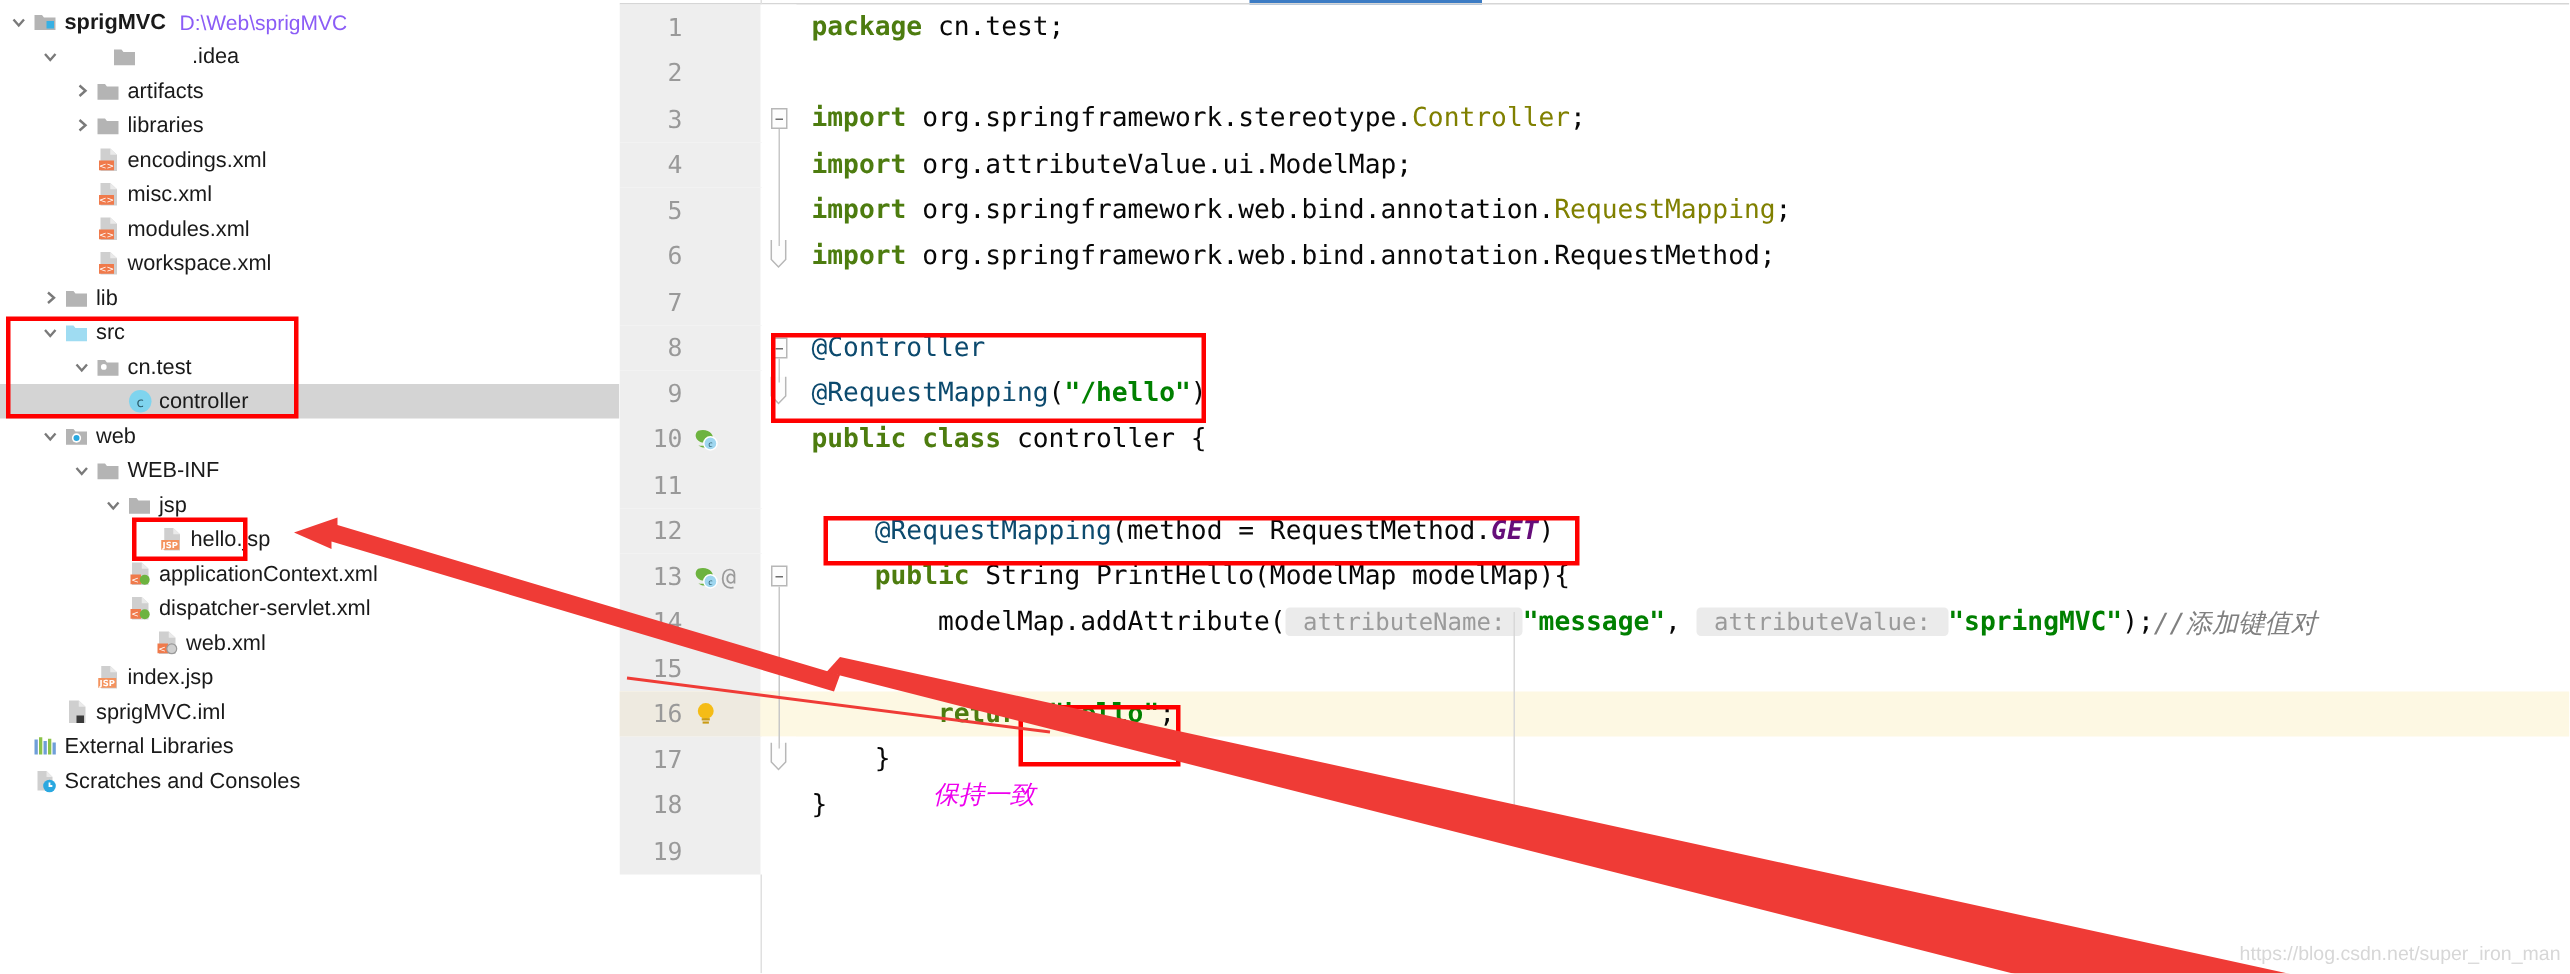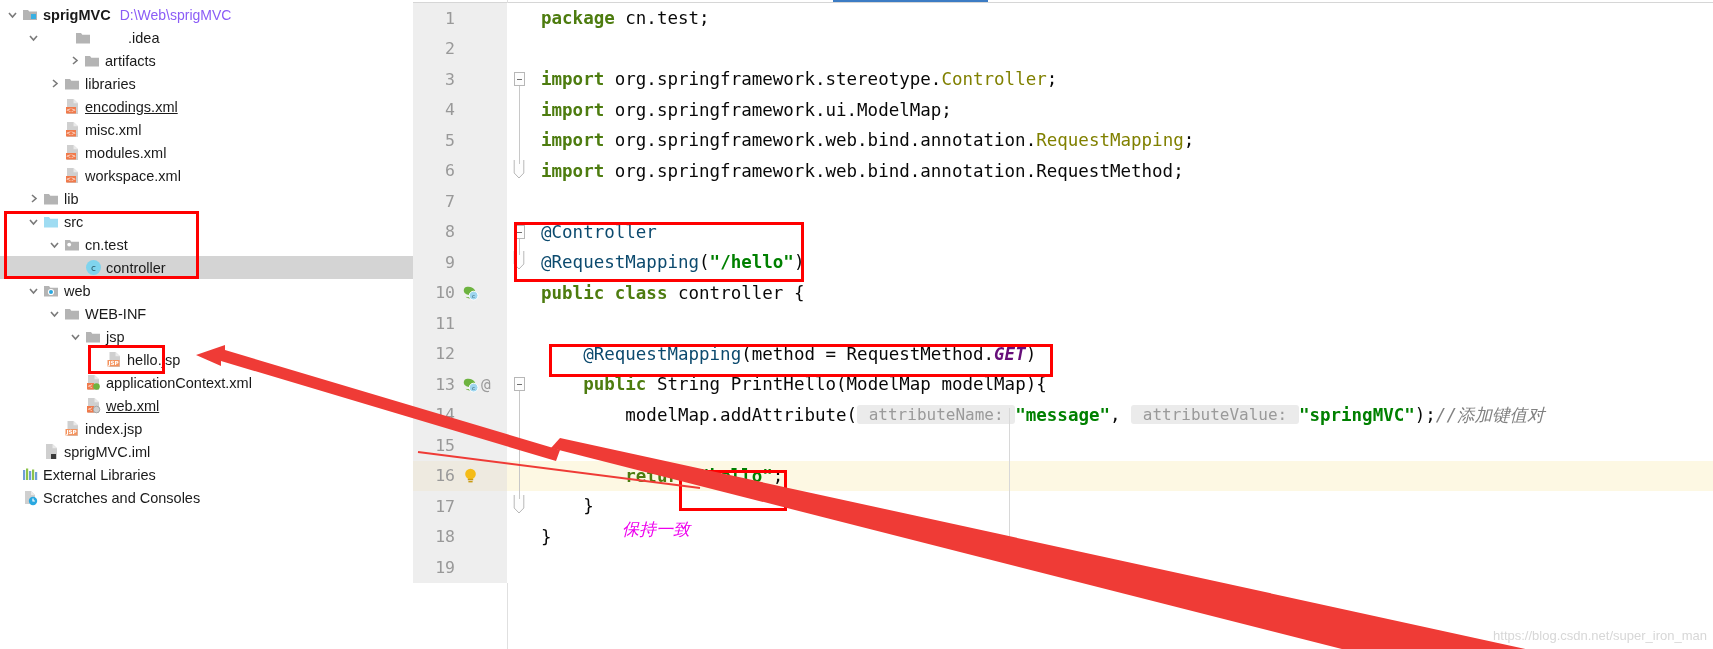--- a/index.html
+++ b/index.html
@@ -229,21 +229,21 @@
               <path d="M2 4 L5.5 8 L9 4" fill="none" stroke="#7a7a7a" stroke-width="1.6"></path>
             </svg>
           </span>
           <span class="tico">
             <svg width="16" height="14" viewBox="0 0 16 14">
               <path d="M1 2 h5 l1.3 1.7 H15 V12.5 H1 Z" fill="#b4b4b4"></path>
             </svg>
           </span>
           <span class="tlabel">.idea</span>
         </div>
-        <div class="tree-row" style="padding-left: 46px; margin-left: 20px;">
+        <div class="tree-row" style="padding-left: 46px;">
           <span class="twisty">
             <svg width="11" height="11" viewBox="0 0 11 11">
               <path d="M4 2 L8 5.5 L4 9" fill="none" stroke="#7a7a7a" stroke-width="1.6"></path>
             </svg>
           </span>
           <span class="tico">
             <svg width="16" height="14" viewBox="0 0 16 14">
               <path d="M1 2 h5 l1.3 1.7 H15 V12.5 H1 Z" fill="#b4b4b4"></path>
             </svg>
           </span>
@@ -255,21 +255,21 @@
               <path d="M4 2 L8 5.5 L4 9" fill="none" stroke="#7a7a7a" stroke-width="1.6"></path>
             </svg>
           </span>
           <span class="tico">
             <svg width="16" height="14" viewBox="0 0 16 14">
               <path d="M1 2 h5 l1.3 1.7 H15 V12.5 H1 Z" fill="#b4b4b4"></path>
             </svg>
           </span>
           <span class="tlabel">libraries</span>
         </div>
-        <div class="tree-row" style="padding-left: 46px; text-decoration: underline;">
+        <div class="tree-row" style="padding-left: 46px;">
           <span class="twisty"></span>
           <span class="tico">
             <svg width="16" height="17" viewBox="0 0 16 17">
               <path d="M3 1 h6.5 L14 5.2 V16 H3 Z" fill="#cfcfcf"></path>
               <path d="M9.5 1 L14 5.2 H9.5 Z" fill="#eaeaea"></path>
               <rect x="2" y="9" width="10" height="6.5" fill="#f07a4b"></rect>
               <text x="7" y="14.4" font-size="6" text-anchor="middle" fill="#fff" font-family="DejaVu Sans">&lt;&gt;</text>
             </svg>
           </span>
           <span class="tlabel">encodings.xml</span>
@@ -419,21 +419,34 @@
             <svg width="16" height="17" viewBox="0 0 16 17">
               <path d="M3 1 h6.5 L14 5.2 V16 H3 Z" fill="#cfcfcf"></path>
               <path d="M9.5 1 L14 5.2 H9.5 Z" fill="#eaeaea"></path>
               <rect x="2" y="9" width="7" height="6.5" fill="#f07a4b"></rect>
               <text x="5" y="14.4" font-size="6" text-anchor="middle" fill="#fff" font-family="DejaVu Sans">&lt;</text>
               <circle cx="11.5" cy="12.5" r="3.3" fill="#6db33f"></circle>
             </svg>
           </span>
           <span class="tlabel">applicationContext.xml</span>
         </div>
-        <div class="tree-row" style="padding-left: 67px; text-decoration: underline;">
+        <div class="tree-row" style="padding-left: 67px;">
+          <span class="twisty"></span>
+          <span class="tico">
+            <svg width="16" height="17" viewBox="0 0 16 17">
+              <path d="M3 1 h6.5 L14 5.2 V16 H3 Z" fill="#cfcfcf"></path>
+              <path d="M9.5 1 L14 5.2 H9.5 Z" fill="#eaeaea"></path>
+              <rect x="2" y="9" width="7" height="6.5" fill="#f07a4b"></rect>
+              <text x="5" y="14.4" font-size="6" text-anchor="middle" fill="#fff" font-family="DejaVu Sans">&lt;</text>
+              <circle cx="11.5" cy="12.5" r="3.3" fill="#6db33f"></circle>
+            </svg>
+          </span>
+          <span class="tlabel">dispatcher-servlet.xml</span>
+        </div>
+        <div class="tree-row" style="padding-left: 85px;">
           <span class="twisty"></span>
           <span class="tico">
             <svg width="16" height="17" viewBox="0 0 16 17">
               <path d="M3 1 h6.5 L14 5.2 V16 H3 Z" fill="#cfcfcf"></path>
               <path d="M9.5 1 L14 5.2 H9.5 Z" fill="#eaeaea"></path>
               <rect x="2" y="9" width="7" height="6.5" fill="#f07a4b"></rect>
               <text x="5" y="14.4" font-size="6" text-anchor="middle" fill="#fff" font-family="DejaVu Sans">&lt;</text>
               <circle cx="11.5" cy="12.5" r="3.3" fill="#cfcfcf" stroke="#9a9a9a" stroke-width="0.8"></circle>
             </svg>
           </span>
@@ -513,21 +526,21 @@
           <div class="icons"></div>
           <span class="fold">
             <span class="foldglyph"></span>
           </span>
           <div class="code"><span class="kw">import</span><span class="plain"> org.springframework.stereotype.</span><span class="cls">Controller</span><span class="plain">;</span></div>
         </div>
         <div class="line">
           <div class="gutter">4</div>
           <div class="icons"></div>
           <span class="fold"></span>
-          <div class="code"><span class="kw">import</span><span class="plain"> org.springframework.ui.ModelMap;</span></div>
+          <div class="code"><span class="kw">import</span><span class="plain"> org.attributeValue.ui.ModelMap;</span></div>
         </div>
         <div class="line">
           <div class="gutter">5</div>
           <div class="icons"></div>
           <span class="fold"></span>
           <div class="code"><span class="kw">import</span><span class="plain"> org.springframework.web.bind.annotation.</span><span class="cls">RequestMapping</span><span class="plain">;</span></div>
         </div>
         <div class="line">
           <div class="gutter">6</div>
           <div class="icons"></div>

